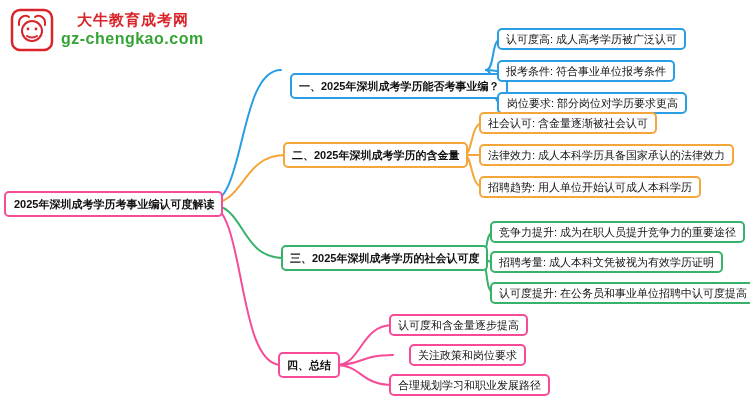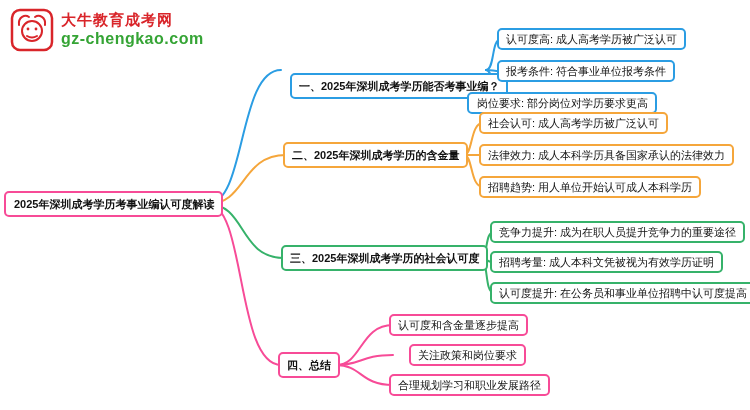--- a/index.html
+++ b/index.html
@@ -11,21 +11,21 @@
     position:absolute; background:#fff; border:2px solid #0ea5e9; border-radius:5px;
     display:flex; align-items:center; justify-content:center;
     white-space:nowrap; padding:0 7px; box-sizing:border-box;
     color:#111; z-index:2; font-size:11px;
   }
   .central { height:26px; font-weight:bold;padding-left:8px; }
   .branch  { height:26px; font-weight:bold; }
   .child   { height:22px; font-weight:normal; }
   .logo { position:absolute; left:10px; top:8px; display:flex; align-items:center; gap:7px; z-index:3; }
   .logo-text { display:flex; flex-direction:column; line-height:1.25; }
-  .logo-title { font-size:15px; font-weight:bold; letter-spacing:1px; }
+  .logo-title { font-size:15px; font-weight:bold; letter-spacing:1px;margin-left:16px; }
   .logo-domain { font-size:16px; font-weight:bold; letter-spacing:0.5px; }
 </style>
 </head>
 <body>
 
 <div class="stage">
 
   <svg class="edges" width="750" height="410" viewBox="0 0 750 410">
     <path d="M 208 204 C 246 204, 238 70, 281 70" stroke="#2b9de3"></path>
     <path d="M 208 204 C 246 204, 241 155, 286 155" stroke="#f5a63b"></path>
@@ -63,24 +63,24 @@
       <span class="logo-title" style="color: rgb(217, 37, 42);">大牛教育成考网</span>
       <span class="logo-domain" style="color: rgb(53, 164, 53);">gz-chengkao.com</span>
     </div>
   </div>
 
   <div class="node central" style="left: 4px; top: 191px; border-color: rgb(247, 75, 151);">2025年深圳成考学历考事业编认可度解读</div>
 
   <div class="node branch" style="left: 278px; top: 73px; border-color: rgb(43, 157, 227); margin-left: 12px;">一、2025年深圳成考学历能否考事业编？</div>
   <div class="node child" style="left: 497px; top: 28px; border-color: rgb(43, 157, 227);">认可度高: 成人高考学历被广泛认可</div>
   <div class="node child" style="left: 497px; top: 60px; border-color: rgb(43, 157, 227);">报考条件: 符合事业单位报考条件</div>
-  <div class="node child" style="left: 467px; top: 92px; border-color: rgb(43, 157, 227); padding-left: 8px;">岗位要求: 部分岗位对学历要求更高</div>
+  <div class="node child" style="left: 497px; top: 92px; border-color: rgb(43, 157, 227); padding-left: 8px;">岗位要求: 部分岗位对学历要求更高</div>
 
   <div class="node branch" style="left: 283px; top: 142px; border-color: rgb(245, 166, 59);">二、2025年深圳成考学历的含金量</div>
-  <div class="node child" style="left: 479px; top: 112px; border-color: rgb(245, 166, 59);">社会认可: 成人高考学历被广泛认可</div>
+  <div class="node child" style="left: 479px; top: 112px; border-color: rgb(245, 166, 59);">社会认可: 含金量逐渐被社会认可</div>
   <div class="node child" style="left: 479px; top: 144px; border-color: rgb(245, 166, 59);">法律效力: 成人本科学历具备国家承认的法律效力</div>
   <div class="node child" style="left: 479px; top: 176px; border-color: rgb(245, 166, 59);">招聘趋势: 用人单位开始认可成人本科学历</div>
 
   <div class="node branch" style="left: 281px; top: 245px; border-color: rgb(54, 178, 106);">三、2025年深圳成考学历的社会认可度</div>
   <div class="node child" style="left: 490px; top: 221px; border-color: rgb(54, 178, 106);">竞争力提升: 成为在职人员提升竞争力的重要途径</div>
   <div class="node child" style="left: 490px; top: 251px; border-color: rgb(54, 178, 106);">招聘考量: 成人本科文凭被视为有效学历证明</div>
   <div class="node child" style="left: 490px; top: 282px; border-color: rgb(54, 178, 106);">认可度提升: 在公务员和事业单位招聘中认可度提高</div>
 
   <div class="node branch" style="left: 278px; top: 352px; border-color: rgb(247, 75, 151);">四、总结</div>
   <div class="node child" style="left: 389px; top: 314px; border-color: rgb(247, 75, 151);">认可度和含金量逐步提高</div>

